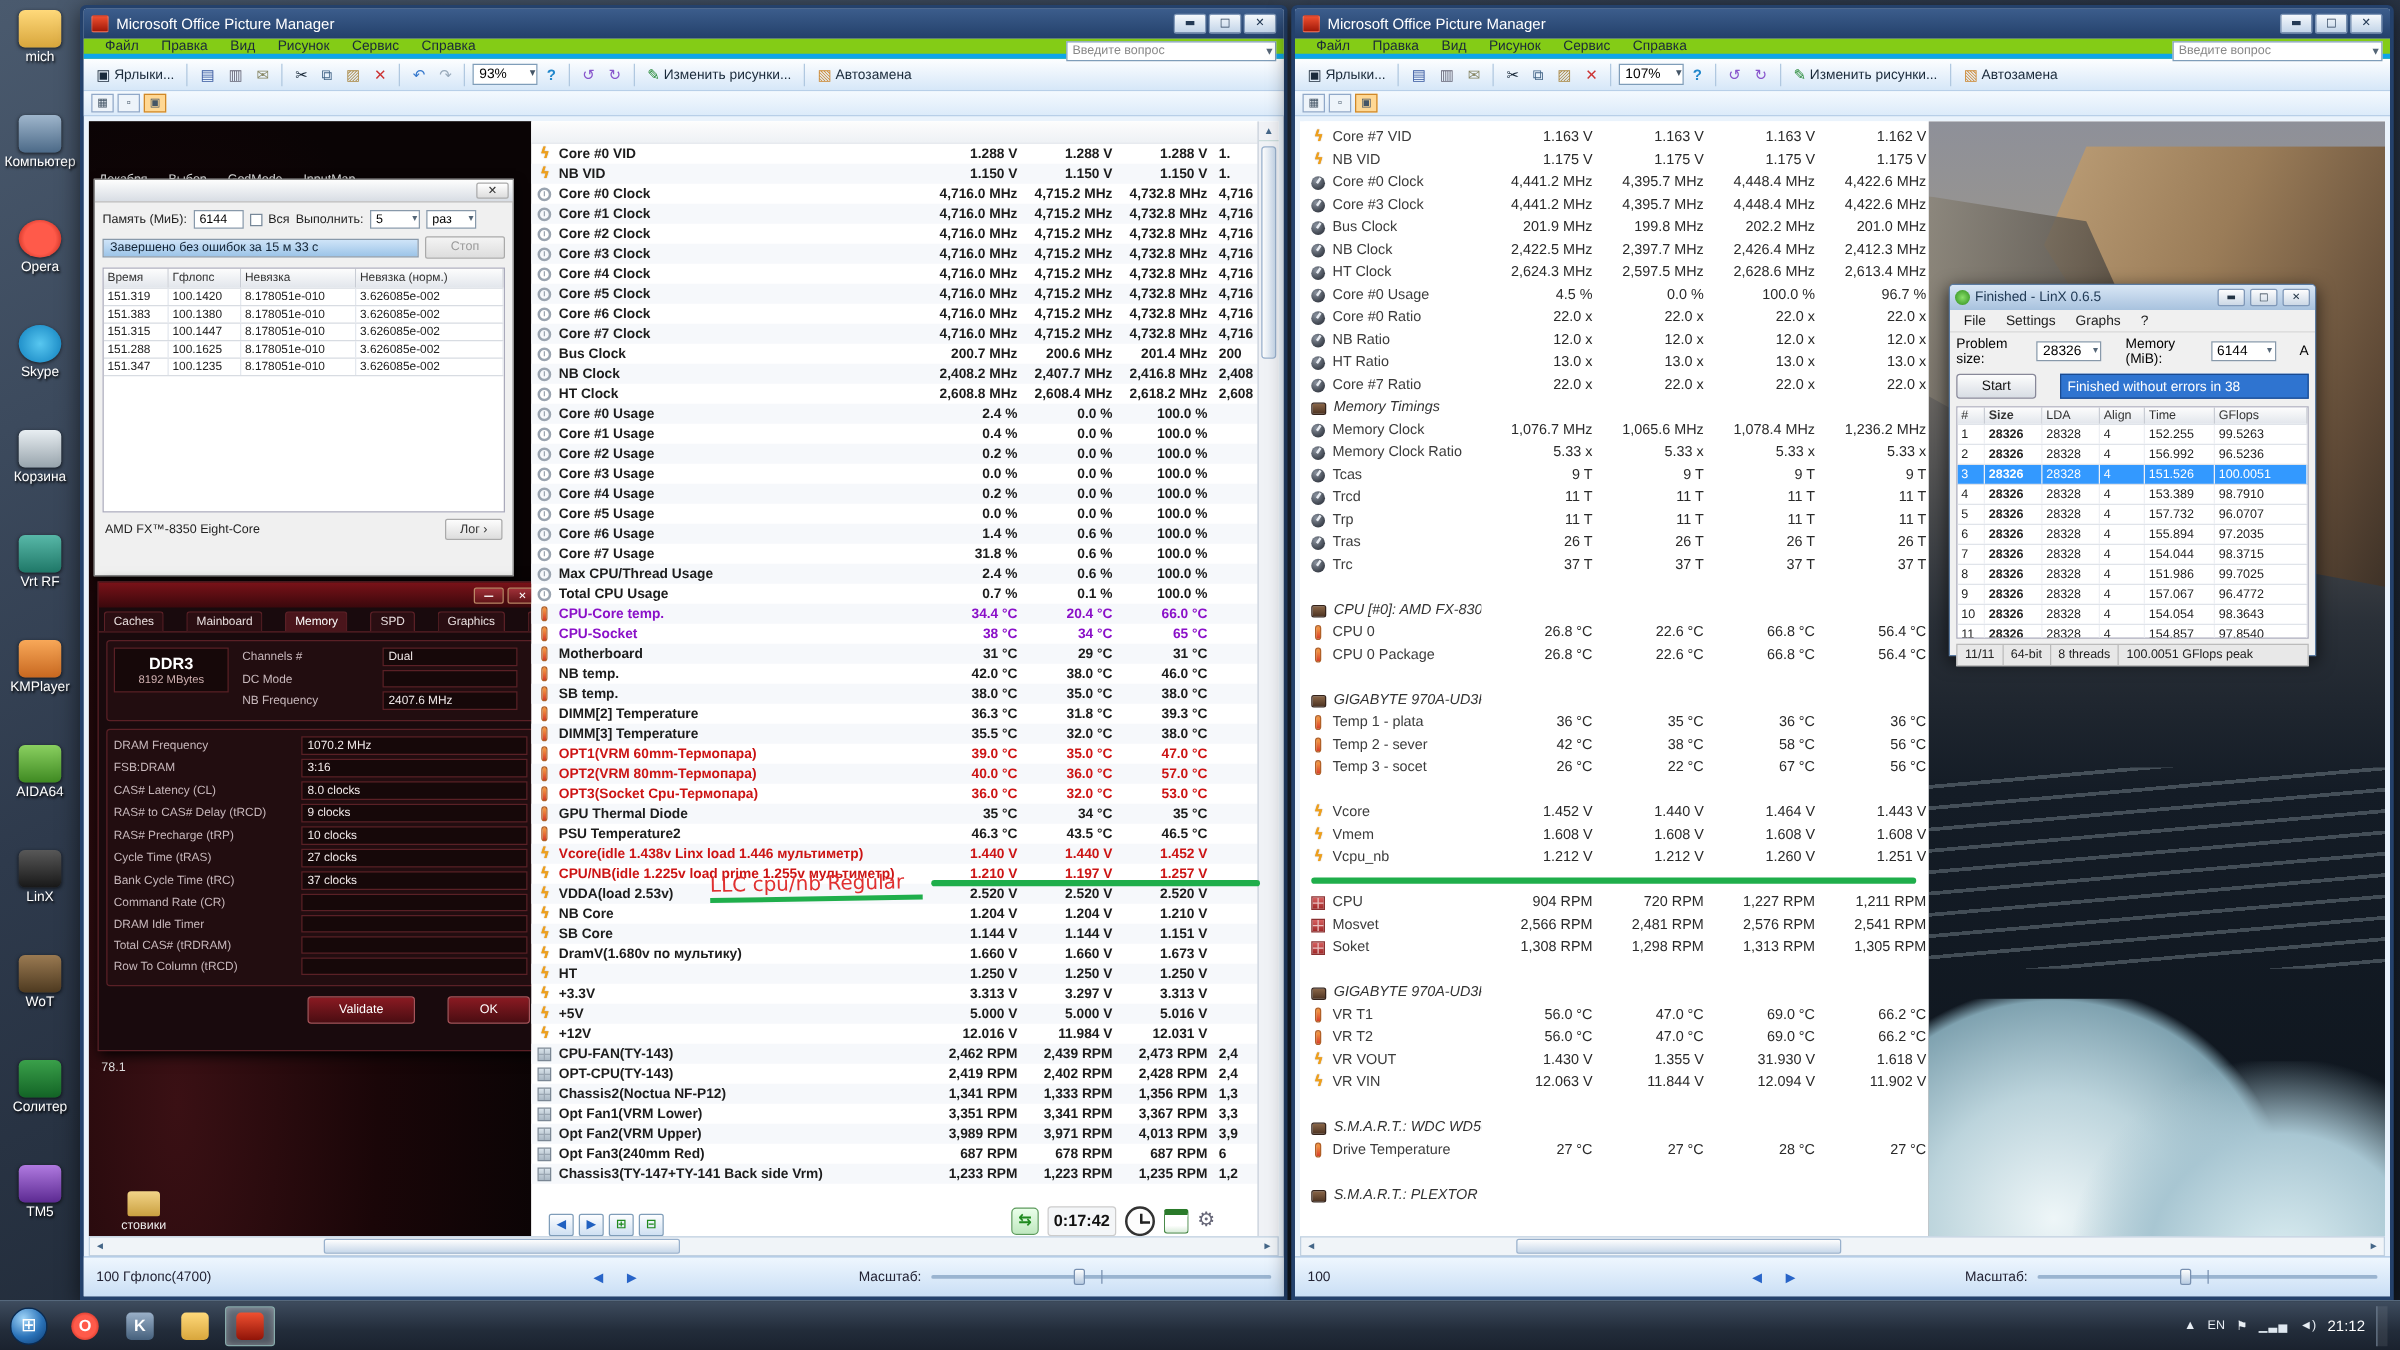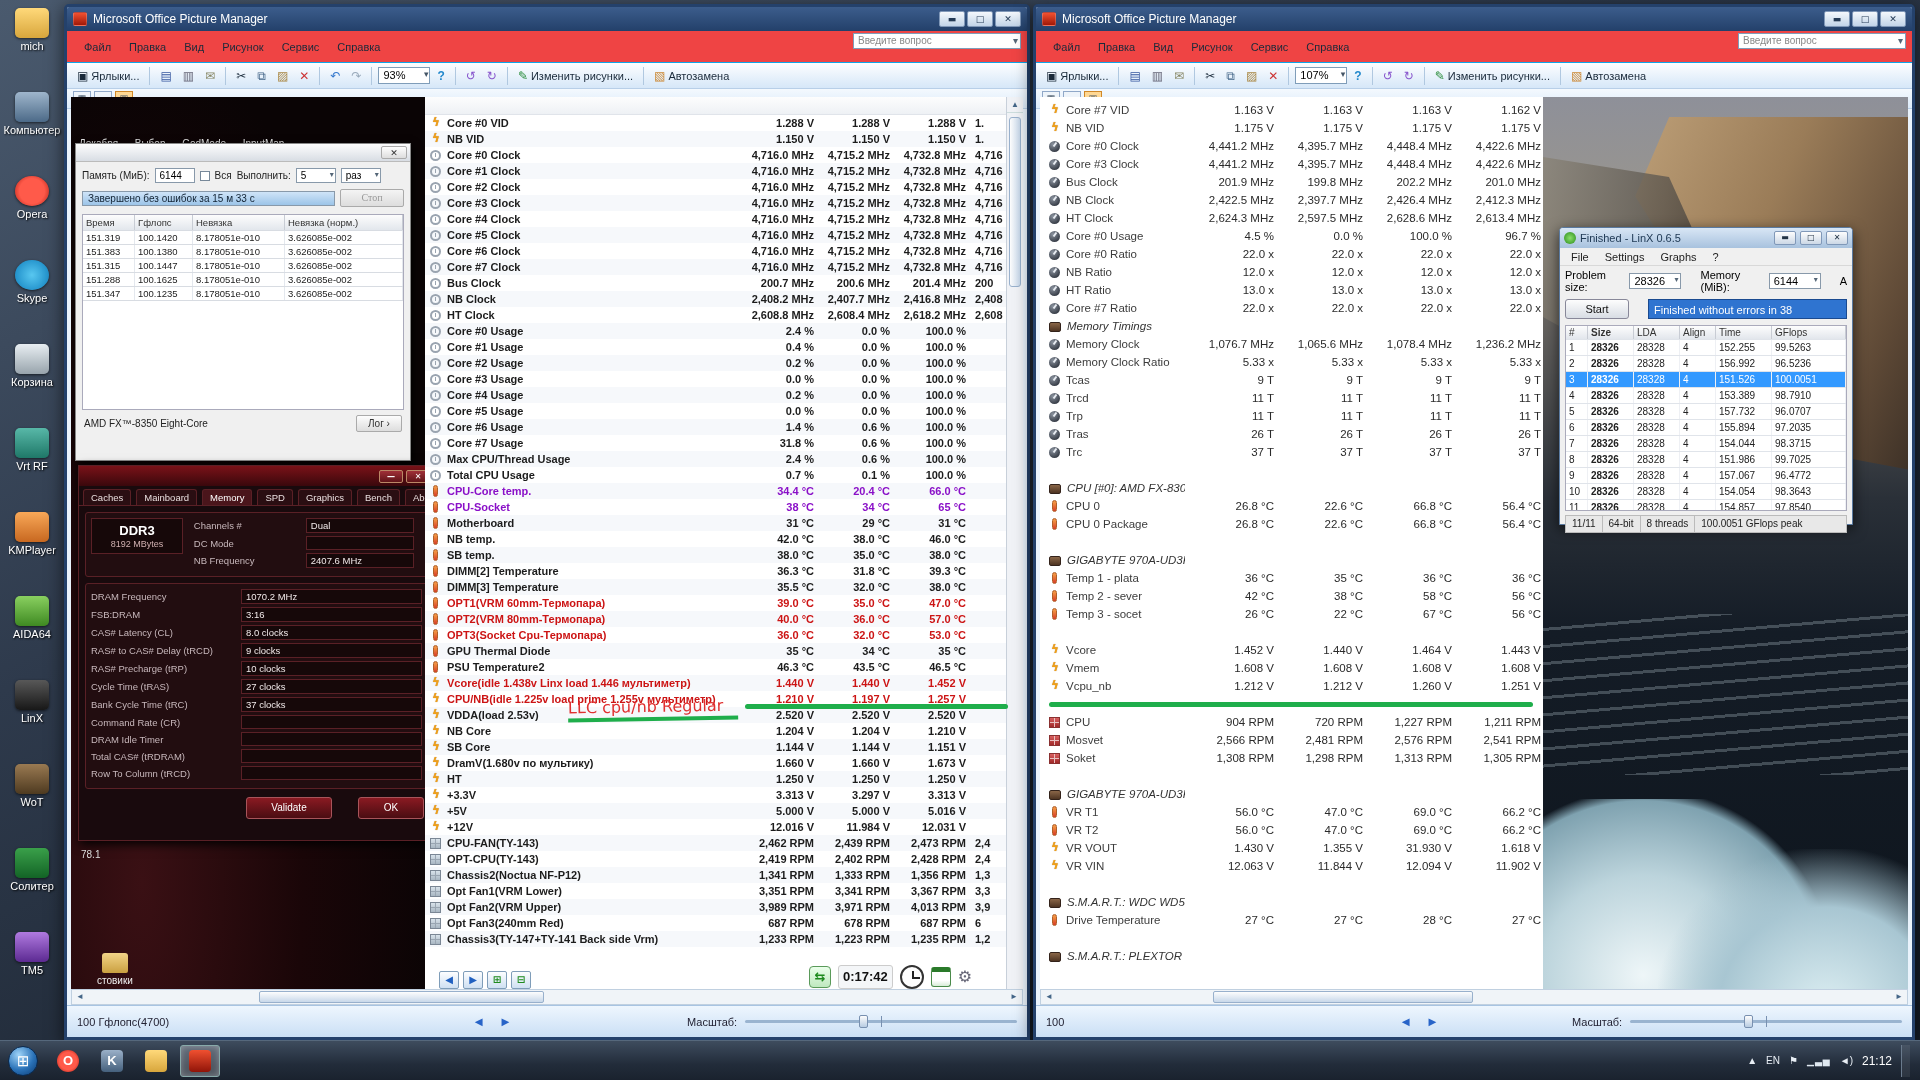--- a/index.html
+++ b/index.html
@@ -28,21 +28,21 @@
   .win{position:absolute;border:3px solid #24416b;border-radius:5px 5px 0 0;
     background:#eaf3fc;box-shadow:0 4px 18px rgba(0,0,0,.6);}
   .tbar{height:24px;background:linear-gradient(#3c5d8c,#23406a);border-radius:2px 2px 0 0;
     display:flex;align-items:center;padding:0 6px;color:#fff;font-size:12px;}
   .tico{width:14px;height:14px;background:linear-gradient(#f05030,#a01808);border-radius:2px;
     margin-right:6px;flex:none;border:1px solid #fff3;}
   .tbar .cap{flex:1;white-space:nowrap;overflow:hidden;}
   .cbtns{display:flex;gap:2px;}
   .cbtn{width:26px;height:16px;background:linear-gradient(#f4f8fc,#c2d4e8);border:1px solid #8098b8;
     border-radius:2px;font:bold 9px/14px "DejaVu Sans",sans-serif;text-align:center;color:#243a55;cursor:pointer;}
-  .menubar{height:32px;background:#ef4444;border-bottom:1px solid #0ea5e9;display:flex;
+  .menubar{height:16px;background:#84cc16;border-bottom:4px solid #0ea5e9;display:flex;
     align-items:center;padding-left:8px;position:relative;}
   .mitem{font-size:11px;color:#1a2a3a;padding:2px 9px;cursor:pointer;}
   .searchbox{position:absolute;right:6px;top:2px;width:168px;height:16px;border:1px solid #7f9db9;
     background:#fff;font-size:10px;color:#888;padding:1px 14px 0 4px;}
   .searchbox::after{content:"▾";position:absolute;right:2px;top:1px;color:#567;}
   .toolbar{height:26px;background:linear-gradient(#fdfeff,#d6e7f8);border-bottom:1px solid #b8cfe8;
     display:flex;align-items:center;padding:0 6px;gap:3px;font-size:11px;color:#1a2a3a;}
   .tbtn{display:flex;align-items:center;gap:3px;padding:2px 4px;border-radius:2px;cursor:pointer;}
   .tglyph{font-size:12px;line-height:12px;}
   .sep{width:1px;height:18px;background:#b0c8e0;margin:0 3px;}
@@ -87,40 +87,40 @@
     border:1px solid #aaa;background:linear-gradient(#fff,#ddd);border-radius:2px;}
   .lrrow{display:flex;align-items:center;gap:5px;padding:6px 6px 0 6px;}
   .lrlabel{color:#222;}
   .lrbox{border:1px solid #8899aa;background:#fff;padding:1px 4px;min-width:40px;position:relative;}
   .lrbox.dd{padding-right:13px;}
   .lrbox.dd::after{content:"▾";position:absolute;right:1px;top:1px;font-size:8px;color:#567;}
   .chk{width:10px;height:10px;border:1px solid #789;background:#fff;display:inline-block;}
   .progress{flex:1;height:15px;border:1px solid #8899aa;background:linear-gradient(#cfe4f8,#9cc4e8);
     color:#123;font-size:10px;line-height:14px;padding-left:5px;white-space:nowrap;overflow:hidden;}
   .stopbtn{width:64px;height:18px;border:1px solid #aaa;background:linear-gradient(#f4f4f4,#ddd);
-    color:#999;text-align:center;line-height:16px;border-radius:2px;font-family:Liberation Serif, serif;}
+    color:#999;text-align:center;line-height:16px;border-radius:2px;}
   .lrtable{margin:7px 6px 0 6px;border:1px solid #aab;background:#fff;height:196px;overflow:hidden;}
   .lrthead,.lrtr{display:flex;border-bottom:1px solid #d8dce2;}
   .lrthead span{background:linear-gradient(#fdfdfd,#e2e6ec);border-right:1px solid #c8ccd4;
     font-size:9.5px;color:#333;padding:2px 3px;}
   .lrtr span{border-right:1px solid #e4e8ee;font-size:9.5px;color:#222;padding:1px 3px;
     white-space:nowrap;overflow:hidden;}
   .c-t{width:52px;}.c-g{width:58px;}.c-n{width:92px;}.c-m{flex:1;}
   .lrfoot{display:flex;align-items:center;justify-content:space-between;padding:5px 8px 0 8px;}
   .lrcpu{font-size:10px;color:#222;}
   .logbtn{width:46px;height:17px;border:1px solid #aaa;background:linear-gradient(#fdfdfd,#ddd);
     text-align:center;line-height:15px;border-radius:2px;color:#333;}
   
   .cpuz{position:absolute;left:7px;top:368px;width:357px;height:376px;background:#190a0d;
     border:1px solid #5a2026;box-shadow:2px 3px 10px #000;font-size:10px;color:#d8d4d8;}
   .czbar{height:20px;background:linear-gradient(#7a1218,#3a080c);display:flex;align-items:center;
     justify-content:flex-end;gap:3px;padding:0 4px;}
   .czbtn{width:24px;height:13px;background:linear-gradient(#a03038,#601418);border:1px solid #b86;
     color:#fff;font:bold 8px/11px "DejaVu Sans",sans-serif;text-align:center;border-radius:2px;}
-  .cztabs{display:flex;gap:5px;padding:3px 4px 0 4px;border-bottom:1px solid #5a2026;}
+  .cztabs{display:flex;gap:18px;padding:3px 4px 0 4px;border-bottom:1px solid #5a2026;}
   .cztab{padding:2px 7px;color:#e8dede;background:#2a0e12;border:1px solid #5a2026;border-bottom:none;
     font-size:9.5px;border-radius:3px 3px 0 0;}
   .cztab.act{background:#4a151b;color:#fff;}
   .czgroup{margin:6px;border:1px solid #5a2026;border-radius:3px;padding:5px;background:#220d10;}
   .czbig{display:inline-block;width:92px;vertical-align:top;border:1px solid #5a2026;background:#160809;
     text-align:center;padding:4px 2px;margin-right:8px;}
   .czbig b{display:block;font-size:13px;color:#fff;}
   .czbig span{font-size:9px;color:#d0b0b0;}
   .czkv{display:flex;align-items:center;margin-bottom:3px;}
   .czkv label{width:112px;color:#c8b8bc;font-size:9.5px;}

